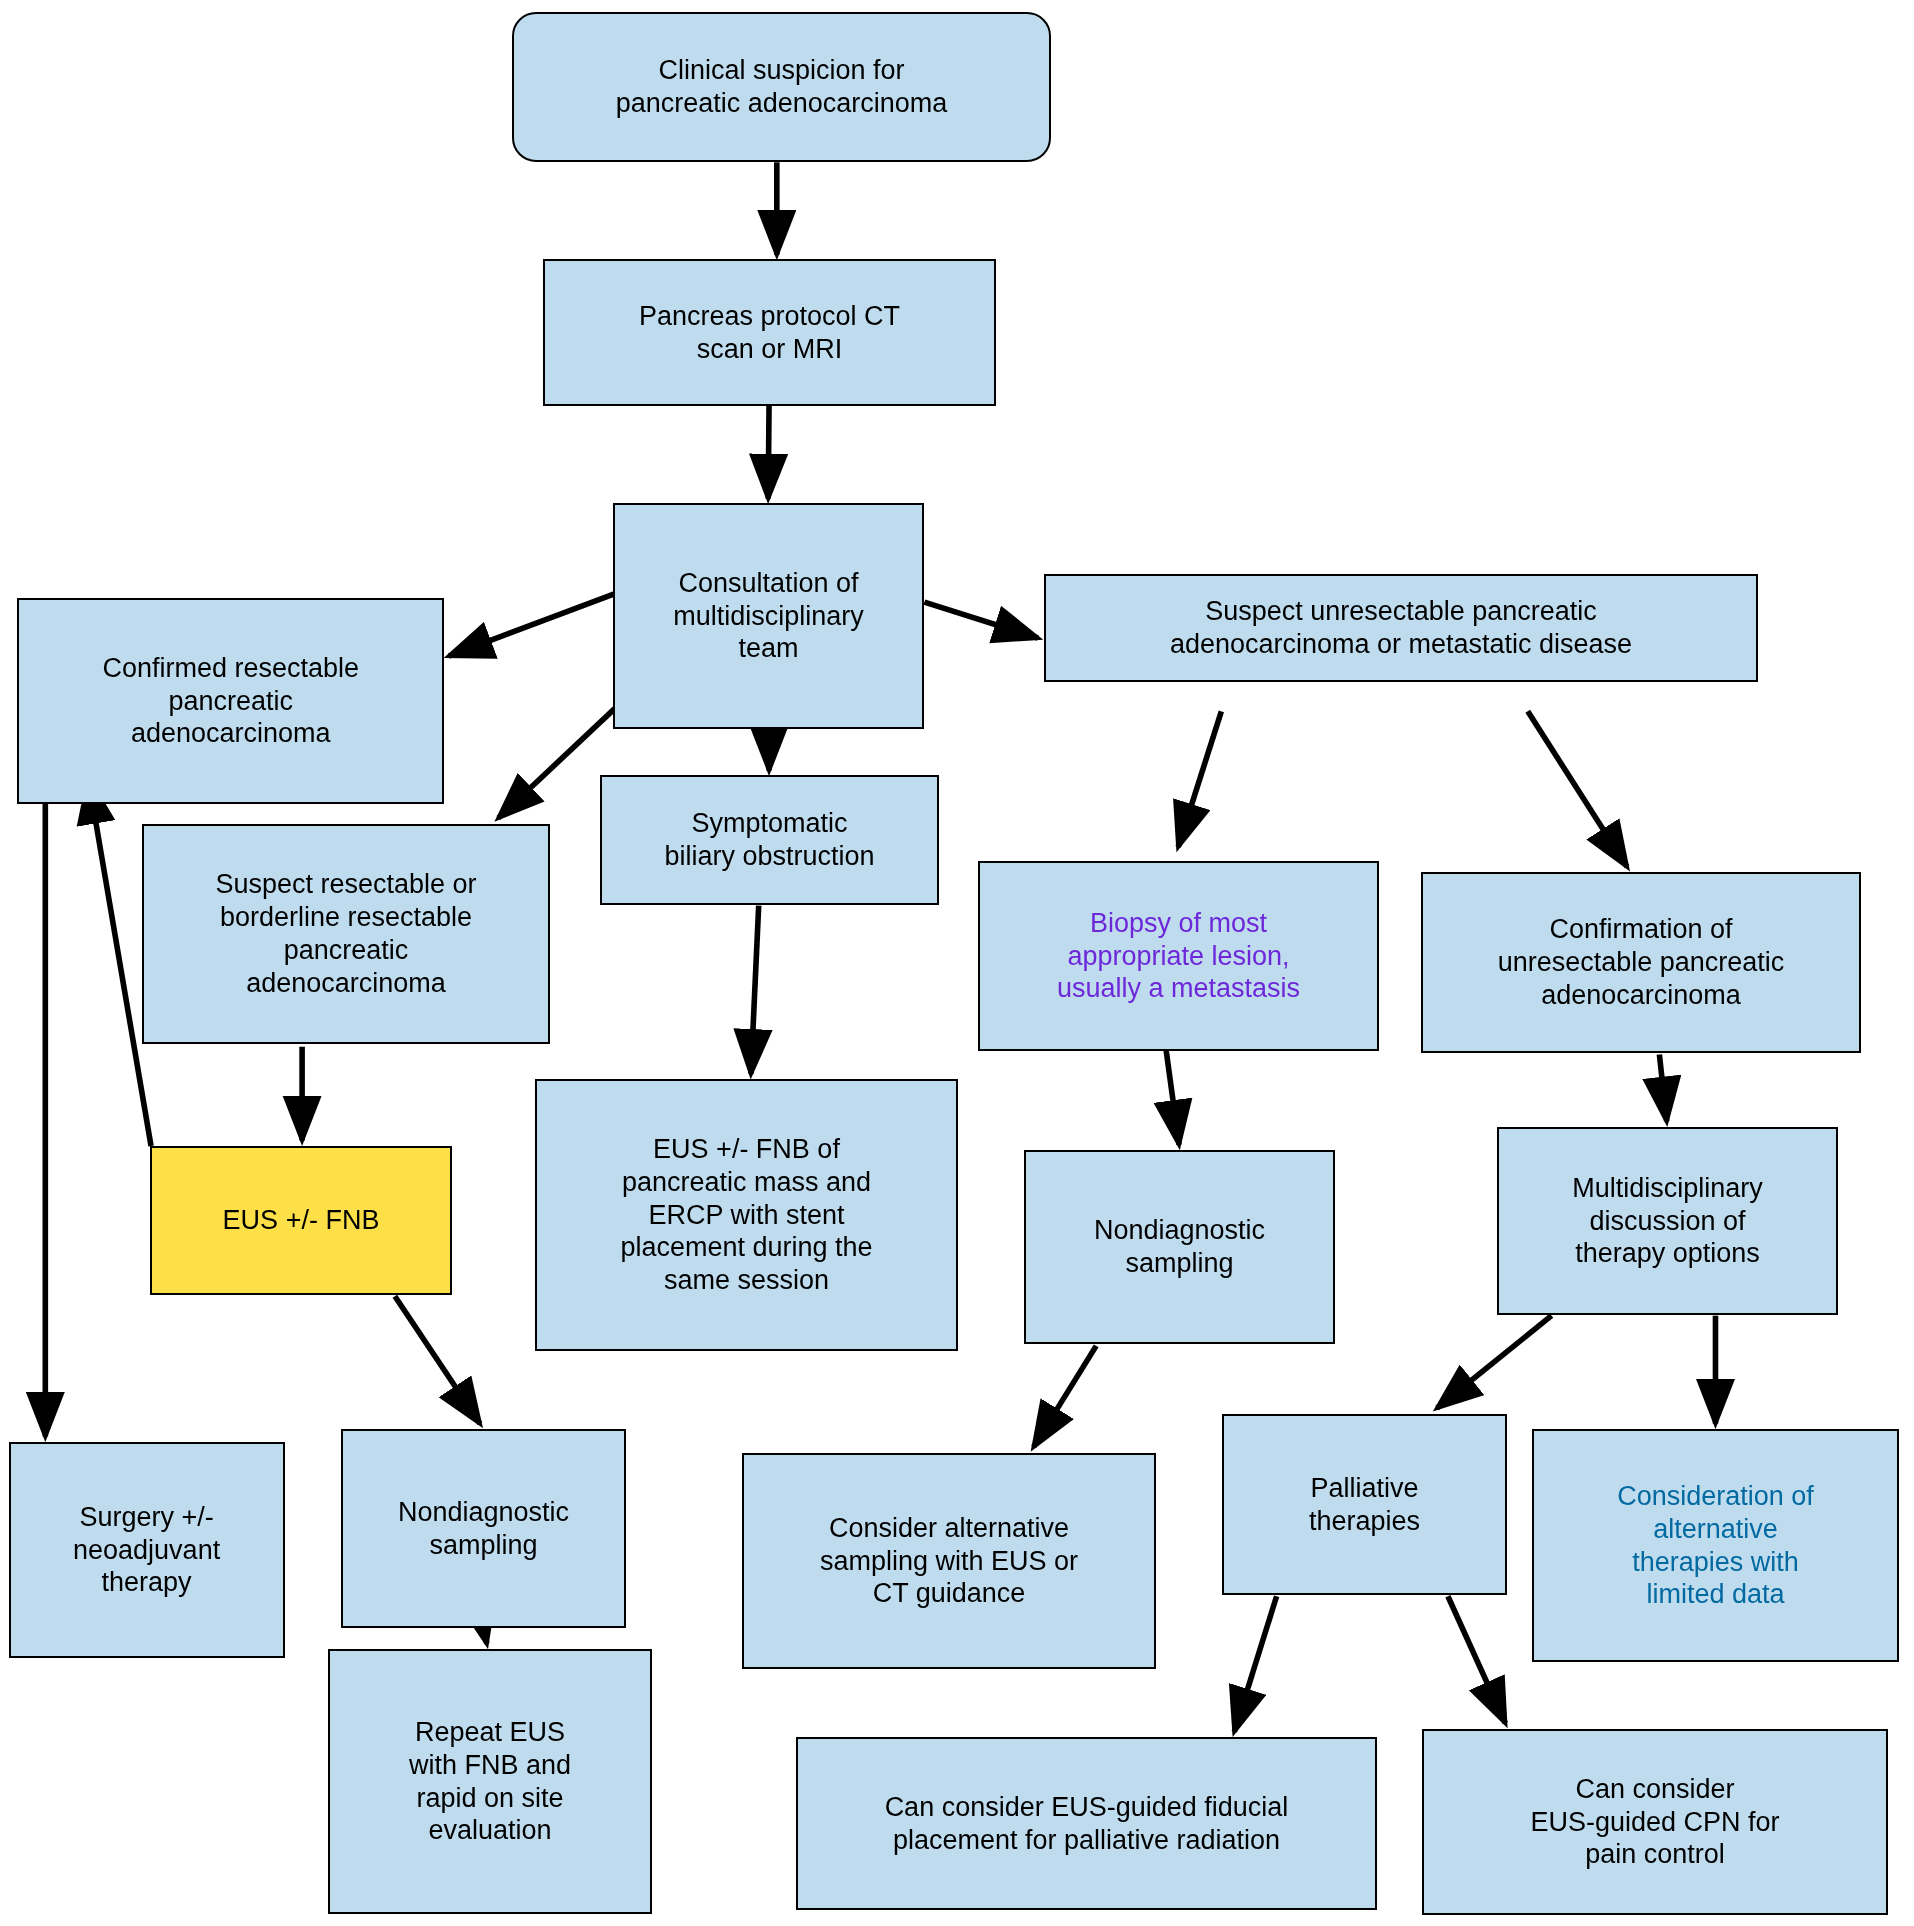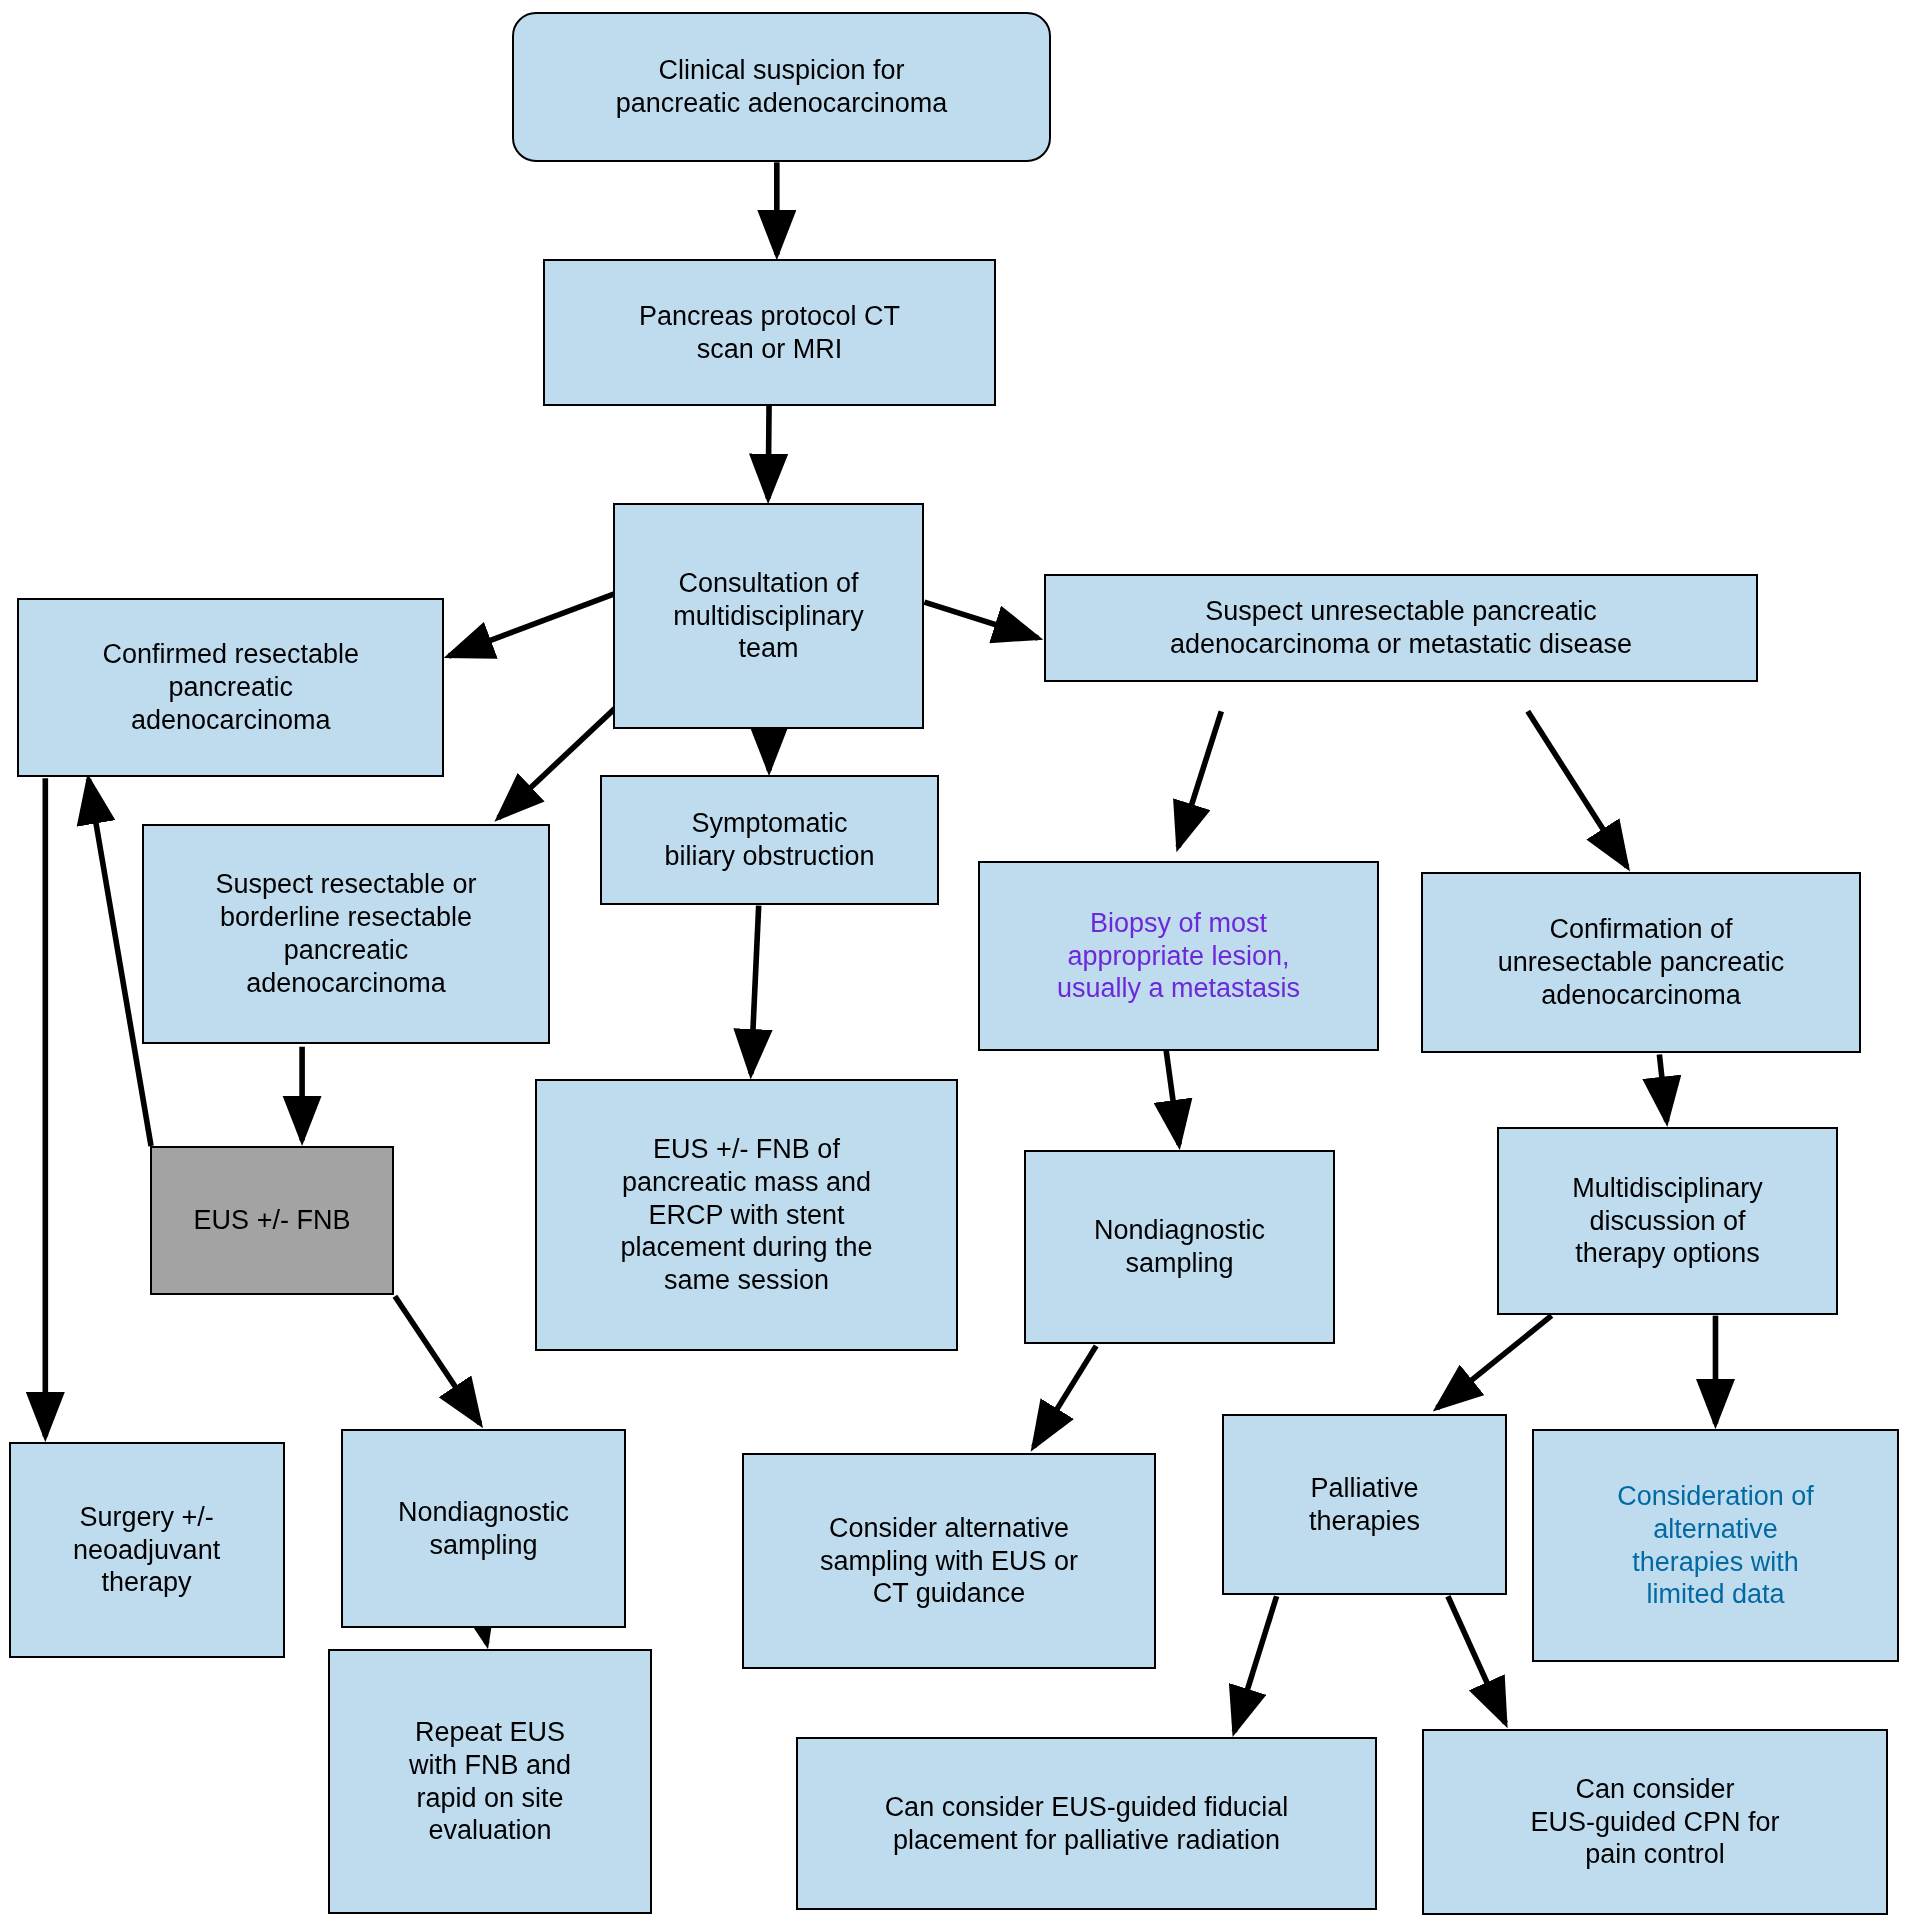--- a/index.html
+++ b/index.html
@@ -81,38 +81,38 @@
   </svg>
 
   <div id="node-layer">
       <div class="node" style="left: 512px; top: 12px; width: 539px; height: 150px; background: rgb(191, 220, 239); border-color: rgb(0, 0, 0); color: rgb(0, 0, 0); border-radius: 24px;"><span class="node-label">Clinical suspicion for
 pancreatic adenocarcinoma</span></div>
       <div class="node" style="left: 543px; top: 259px; width: 453px; height: 147px; background: rgb(191, 220, 239); border-color: rgb(0, 0, 0); color: rgb(0, 0, 0);"><span class="node-label">Pancreas protocol CT
 scan or MRI</span></div>
       <div class="node" style="left: 613px; top: 503px; width: 311px; height: 226px; background: rgb(191, 220, 239); border-color: rgb(0, 0, 0); color: rgb(0, 0, 0);"><span class="node-label">Consultation of
 multidisciplinary
 team</span></div>
-      <div class="node" style="left: 17.3px; top: 598px; width: 427px; height: 179px; background: rgb(191, 220, 239); border-color: rgb(0, 0, 0); color: rgb(0, 0, 0);"><span class="node-label">Confirmed resectable
+      <div class="node" style="left: 17.3px; top: 598px; width: 427px; height: 206px; background: rgb(191, 220, 239); border-color: rgb(0, 0, 0); color: rgb(0, 0, 0);"><span class="node-label">Confirmed resectable
 pancreatic
 adenocarcinoma</span></div>
       <div class="node" style="left: 1044px; top: 574px; width: 714px; height: 108px; background: rgb(191, 220, 239); border-color: rgb(0, 0, 0); color: rgb(0, 0, 0);"><span class="node-label">Suspect unresectable pancreatic
 adenocarcinoma or metastatic disease</span></div>
       <div class="node" style="left: 142px; top: 824px; width: 408px; height: 220px; background: rgb(191, 220, 239); border-color: rgb(0, 0, 0); color: rgb(0, 0, 0); text-align: center;"><span class="node-label">Suspect resectable or
 borderline resectable
 pancreatic
 adenocarcinoma</span></div>
       <div class="node" style="left: 600px; top: 775px; width: 339px; height: 130px; background: rgb(191, 220, 239); border-color: rgb(0, 0, 0); color: rgb(0, 0, 0);"><span class="node-label">Symptomatic
 biliary obstruction</span></div>
       <div class="node" style="left: 978px; top: 861px; width: 401px; height: 190px; background: rgb(191, 220, 239); border-color: rgb(0, 0, 0); color: #6d28d9;"><span class="node-label">Biopsy of most
 appropriate lesion,
 usually a metastasis</span></div>
       <div class="node" style="left: 1421px; top: 872px; width: 440px; height: 181px; background: rgb(191, 220, 239); border-color: rgb(0, 0, 0); color: rgb(0, 0, 0);"><span class="node-label">Confirmation of
 unresectable pancreatic
 adenocarcinoma</span></div>
-      <div class="node" style="left: 150px; top: 1146px; width: 244px; height: 149px; background: #a3a3a3; border-color: rgb(0, 0, 0); color: rgb(0, 0, 0);"><span class="node-label">EUS +/- FNB</span></div>
+      <div class="node" style="left: 150px; top: 1146px; width: 302px; height: 149px; background: #fde047; border-color: rgb(0, 0, 0); color: rgb(0, 0, 0);"><span class="node-label">EUS +/- FNB</span></div>
       <div class="node" style="left: 535px; top: 1079px; width: 423px; height: 272px; background: rgb(191, 220, 239); border-color: rgb(0, 0, 0); color: rgb(0, 0, 0);"><span class="node-label">EUS +/- FNB of
 pancreatic mass and
 ERCP with stent
 placement during the
 same session</span></div>
       <div class="node" style="left: 1024px; top: 1150px; width: 311px; height: 194px; background: rgb(191, 220, 239); border-color: rgb(0, 0, 0); color: rgb(0, 0, 0);"><span class="node-label">Nondiagnostic
 sampling</span></div>
       <div class="node" style="left: 1497px; top: 1127px; width: 341px; height: 188px; background: rgb(191, 220, 239); border-color: rgb(0, 0, 0); color: rgb(0, 0, 0);"><span class="node-label">Multidisciplinary
 discussion of
 therapy options</span></div>

